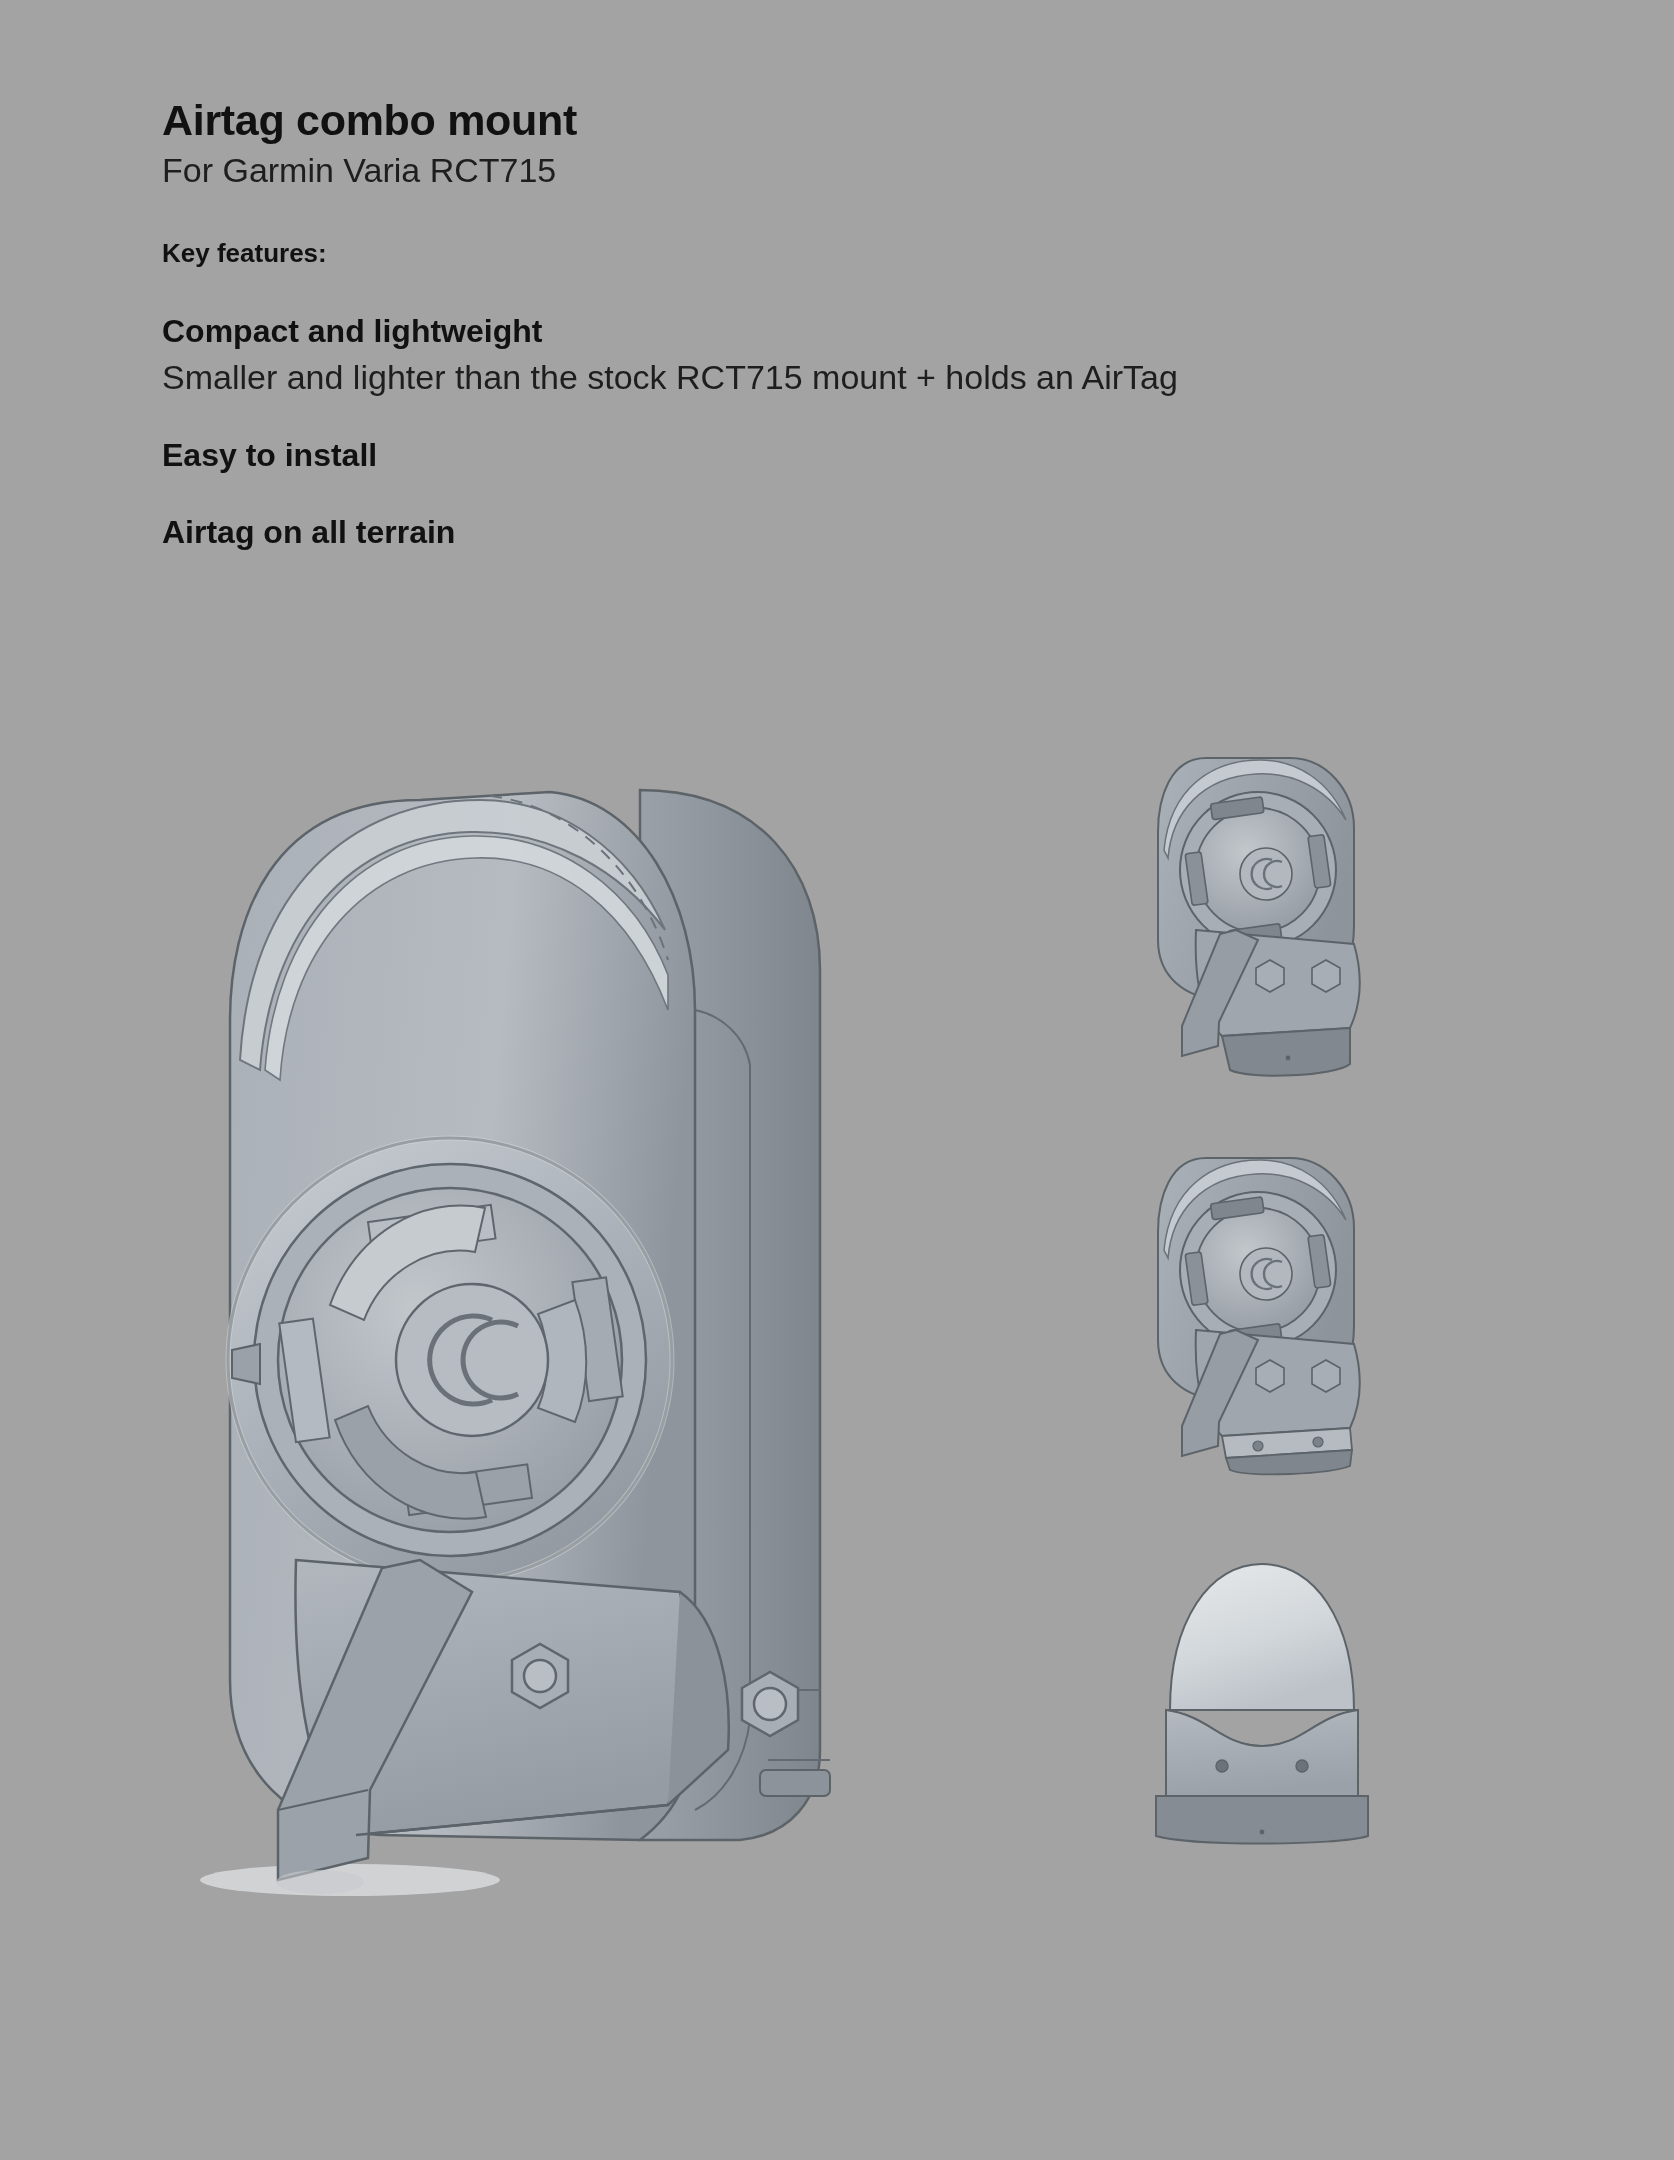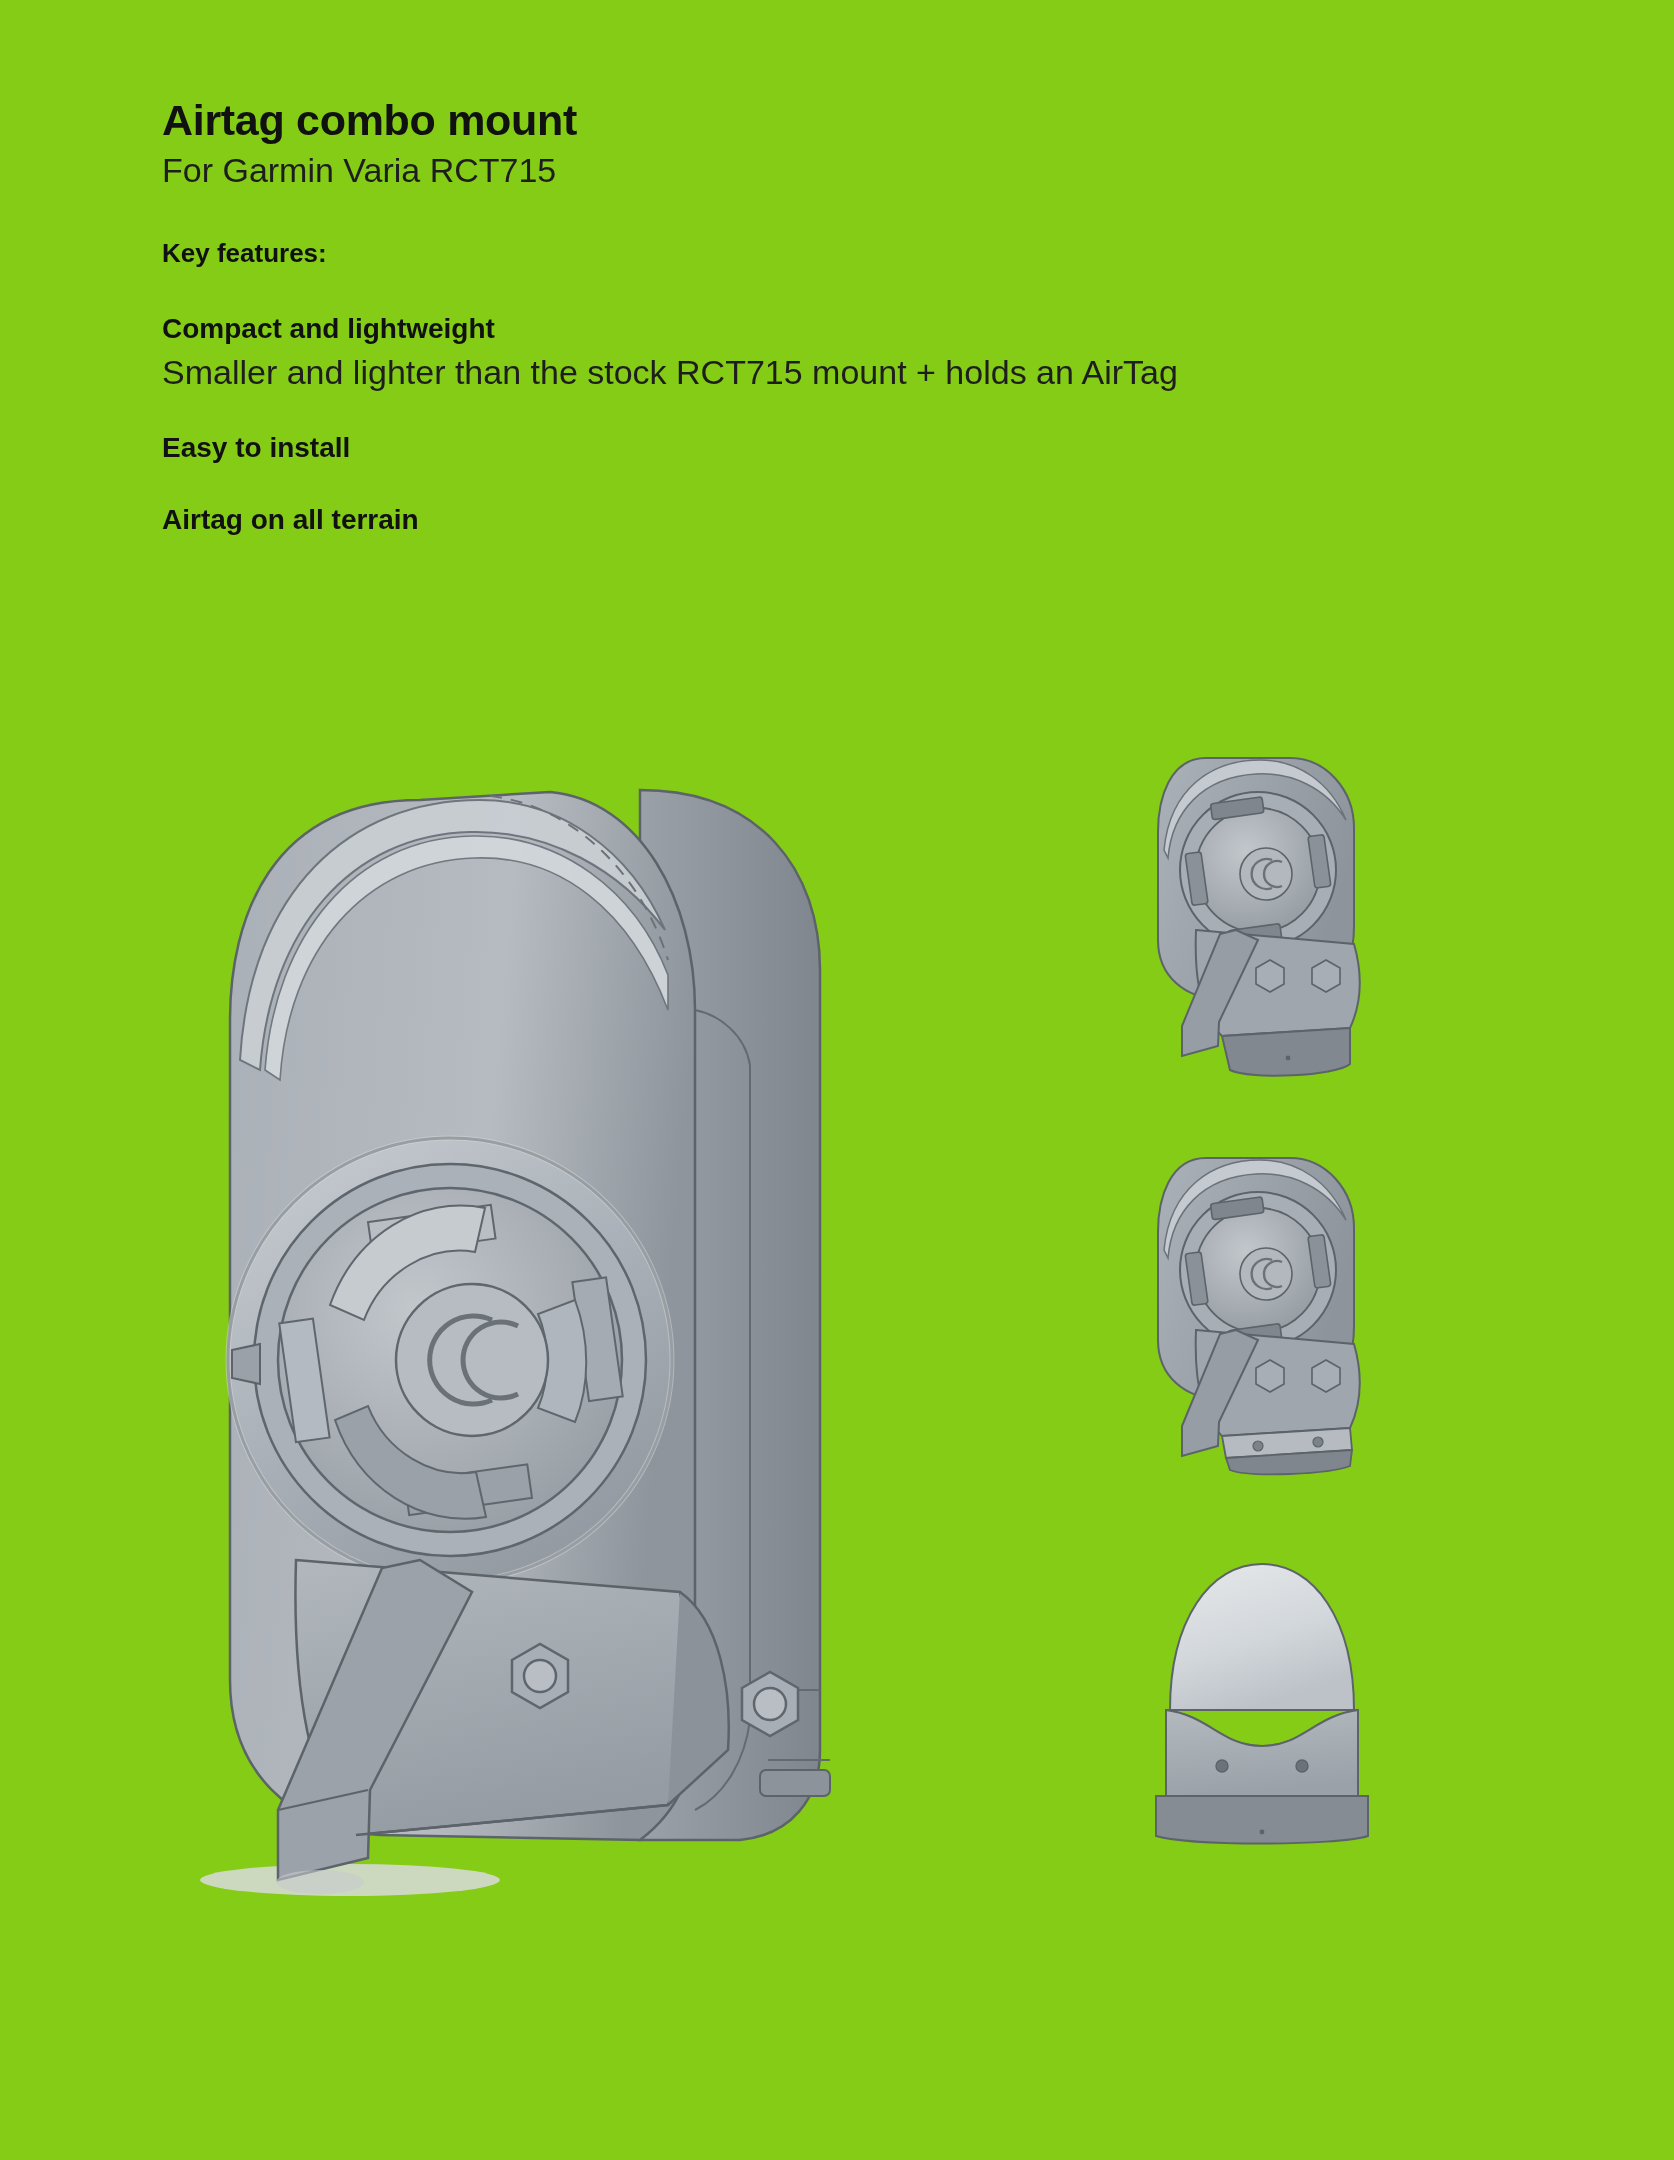--- a/index.html
+++ b/index.html
@@ -11,21 +11,21 @@
     width: 1674px;
     height: 2160px;
     font-family: "Liberation Sans", sans-serif;
     color: #1a1a1a;
     position: relative;
     overflow: hidden;
   }
   .page {
     position: absolute;
     inset: 0;
-    background: #84cc16;
+    background: #a3a3a3;
   }
   .content {
     position: absolute;
     left: 162px;
     top: 96px;
     width: 1380px;
   }
   .doc-title {
     font-size: 43px;
     font-weight: bold;
@@ -42,21 +42,21 @@
   .section-heading {
     font-size: 26px;
     font-weight: bold;
     margin: 8px 0 44px 0;
     color: #111;
   }
   .feature {
     margin-bottom: 40px;
   }
   .feature-title {
-    font-size: 28px;
+    font-size: 32px;
     font-weight: bold;
     margin: 0 0 8px 0;
     color: #111;
   }
   .feature-desc {
     font-size: 34px;
     font-weight: normal;
     margin: 0;
     color: #1e1e1e;
   }

